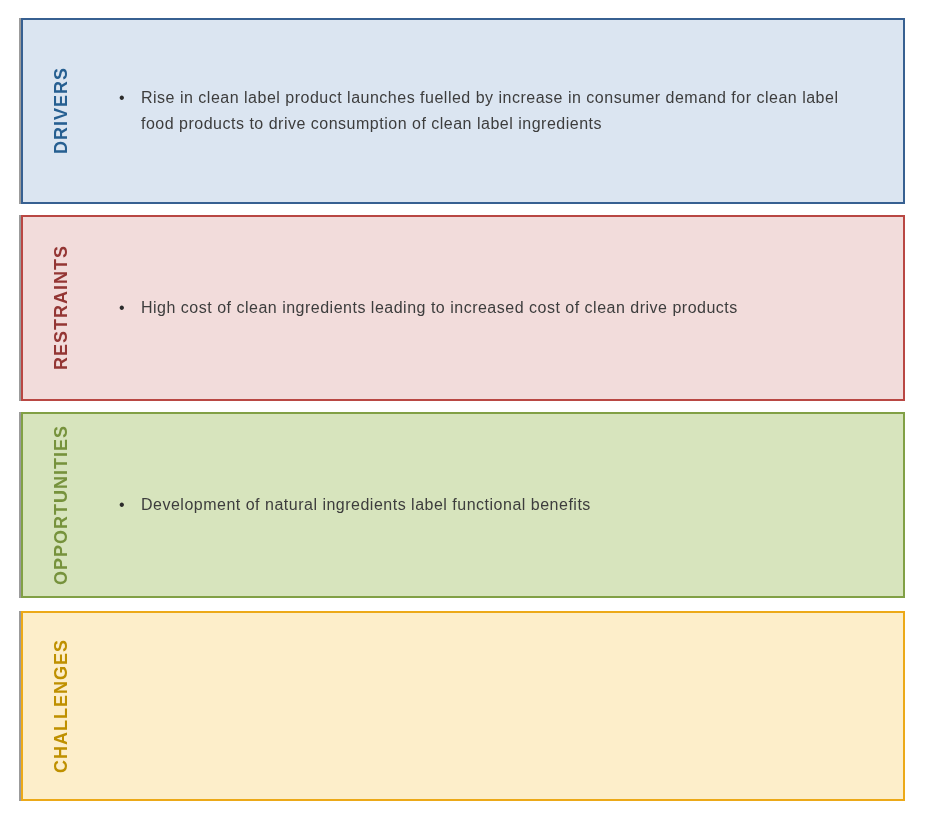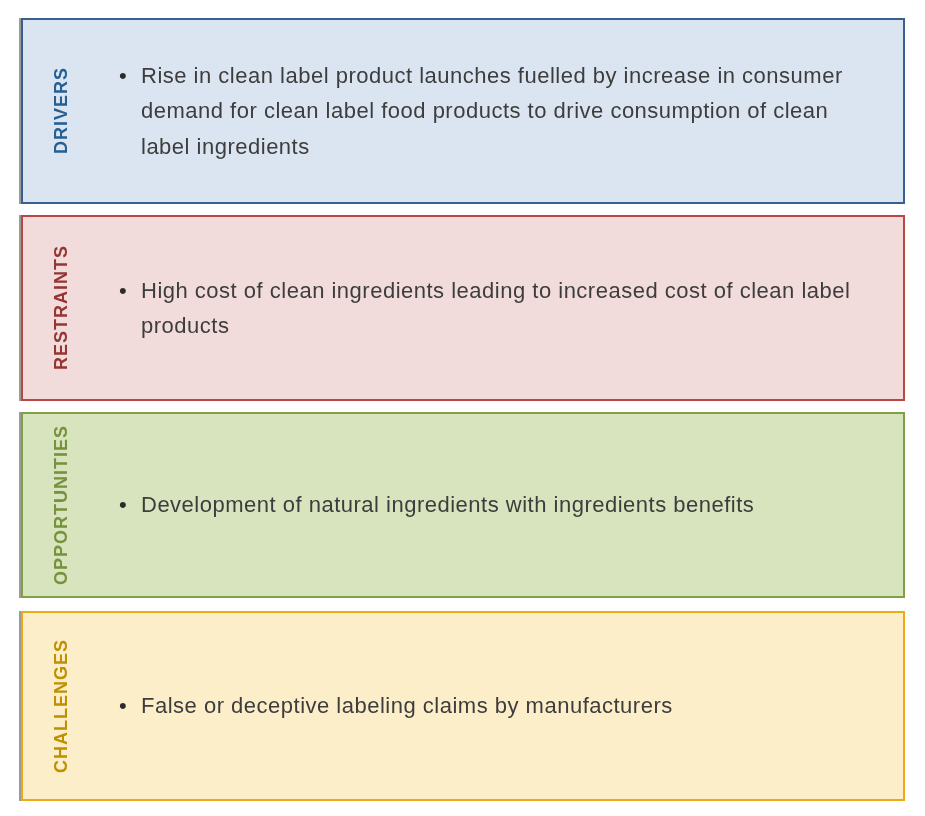--- a/index.html
+++ b/index.html
@@ -25,21 +25,21 @@
     writing-mode:vertical-rl;transform:rotate(180deg);
     font-weight:bold;font-size:18px;letter-spacing:1px;
     color:var(--label);white-space:nowrap;
   }
   ul.bullets{
     flex:1;list-style:none;margin:0;padding:0 24px 0 18px;max-width:740px;
     box-sizing:content-box;
   }
   ul.bullets li{
     position:relative;padding-left:24px;margin:9px 0;
-    font-size:22px;line-height:1.6;letter-spacing:0.5px;color:#3d3d3d;
+    font-size:16px;line-height:1.6;letter-spacing:0.5px;color:#3d3d3d;
   }
   ul.bullets li::before{
     content:"\2022";position:absolute;left:2px;top:0;color:#2b2b2b;
   }
 </style>
 </head>
 <body>
 
 <section class="panel panel-0" style="--bg: #dbe5f1; --border: #376091; --label: #265f91;">
   <div class="label-col">
@@ -48,33 +48,30 @@
   <ul class="bullets">
       <li>Rise in clean label product launches fuelled by increase in consumer demand for clean label food products to drive consumption of clean label ingredients</li>
     </ul>
 </section>
 
 <section class="panel panel-1" style="--bg: #f2dcdb; --border: #b94743; --label: #943634;">
   <div class="label-col">
     <span class="vlabel">RESTRAINTS</span>
   </div>
   <ul class="bullets">
-      <li>High cost of clean ingredients leading to increased cost of clean label products</li>
+      <li>High cost of clean ingredients leading to increased cost of clean drive products</li>
     </ul>
 </section>
 
 <section class="panel panel-2" style="--bg: #d7e4bd; --border: #81a045; --label: #76923c;">
   <div class="label-col">
     <span class="vlabel">OPPORTUNITIES</span>
   </div>
   <ul class="bullets">
-      <li>Development of natural ingredients with ingredients benefits</li>
+      <li>Development of natural ingredients label functional benefits</li>
     </ul>
 </section>
 
 <section class="panel panel-3" style="--bg: #fdeeca; --border: #eca918; --label: #bf9000;">
   <div class="label-col">
     <span class="vlabel">CHALLENGES</span>
   </div>
-  <ul class="bullets">
-      <li>False or deceptive labeling claims by manufacturers</li>
-    </ul>
 </section>
 
 </body></html>

